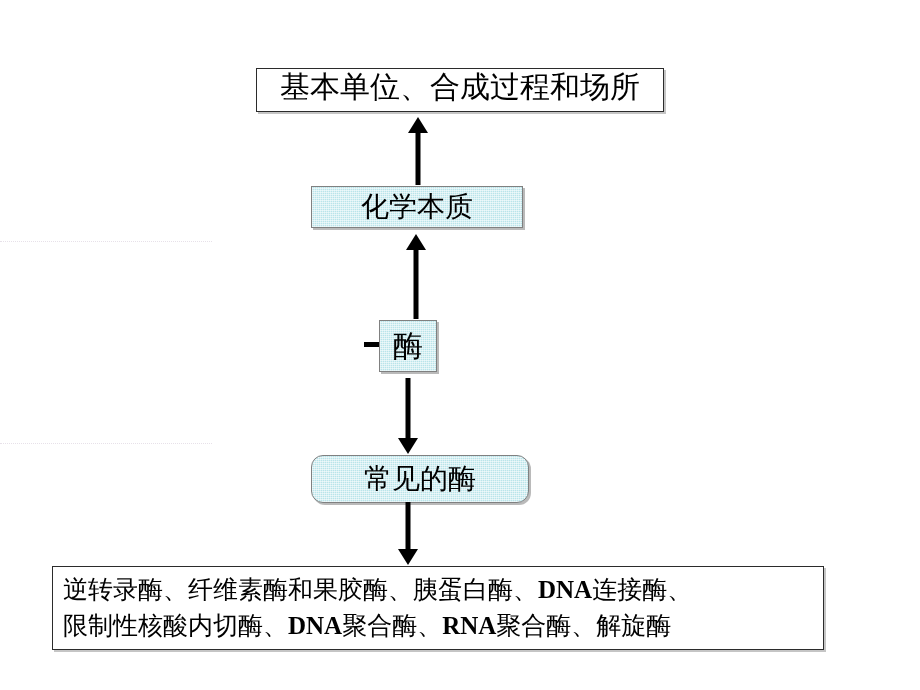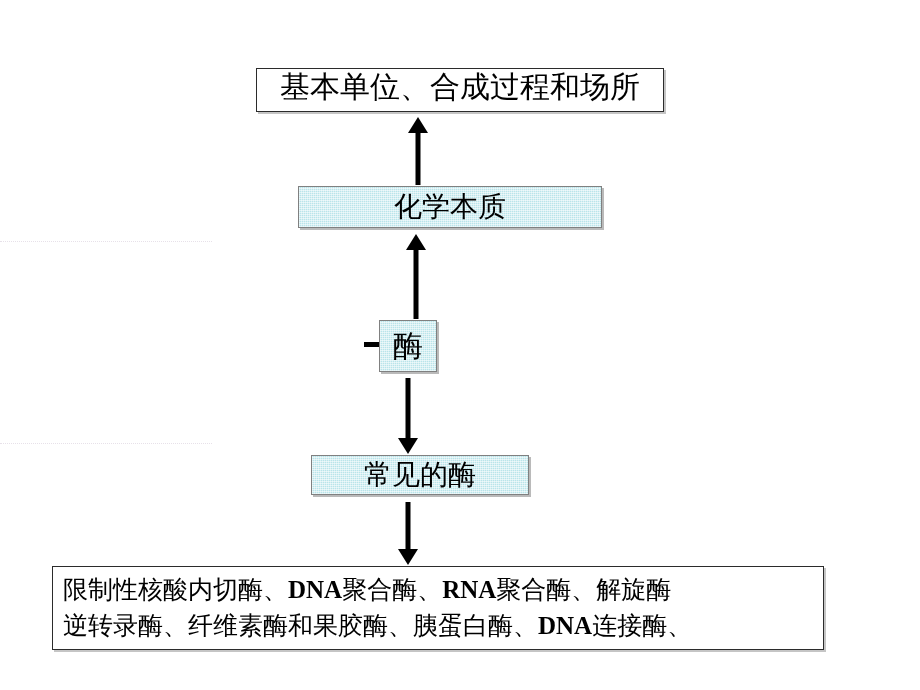--- a/index.html
+++ b/index.html
@@ -60,30 +60,31 @@
     box-shadow: 2px 2px 0 0 rgba(130,130,130,0.55);
   }
 
   
   #box-top {
     left: 256px; top: 68px; width: 408px; height: 44px;
     font-size: 30px;
     font-family: Liberation Mono, monospace;
   }
   #box-nature {
-    left: 298px; top: 186px; width: 304px; height: 42px;
+    left: 311px; top: 186px; width: 212px; height: 42px;
     font-size: 28px;
   }
   #box-enzyme {
     left: 379px; top: 320px; width: 58px; height: 52px;
     font-size: 30px;
   }
   #box-common {
-    left: 311px; top: 455px; width: 218px; height: 40px;
+    left: 311px; top: 455px; width: 218px; height: 48px;
     font-size: 28px;
+    border-radius: 12px;
   }
   #box-list {
     left: 52px; top: 566px; width: 772px; height: 84px;
     font-size: 25px;
     display: block;
     padding: 5px 8px 0 10px;
     text-align: left;
   }
   #box-list .listline {
     display: block;
@@ -163,17 +164,17 @@
   </div>
 
   <div id="box-common" class="box cyan">常见的酶</div>
 
   <div id="arrow-common-to-list" class="arrow down">
     <span class="shaft"></span>
     <span class="head"></span>
   </div>
 
   <div id="box-list" class="box plain">
+    <span class="listline"><span>逆转录酶、纤维素酶和果胶酶、胰蛋白酶、</span><b>DNA</b><span>连接酶、</span></span>
     <span class="listline"><span>限制性核酸内切酶、</span><b>DNA</b><span>聚合酶、</span><b>RNA</b><span>聚合酶、解旋酶</span></span>
-    <span class="listline"><span>逆转录酶、纤维素酶和果胶酶、胰蛋白酶、</span><b>DNA</b><span>连接酶、</span></span>
   </div>
 
 </div>
 
 </body></html>

